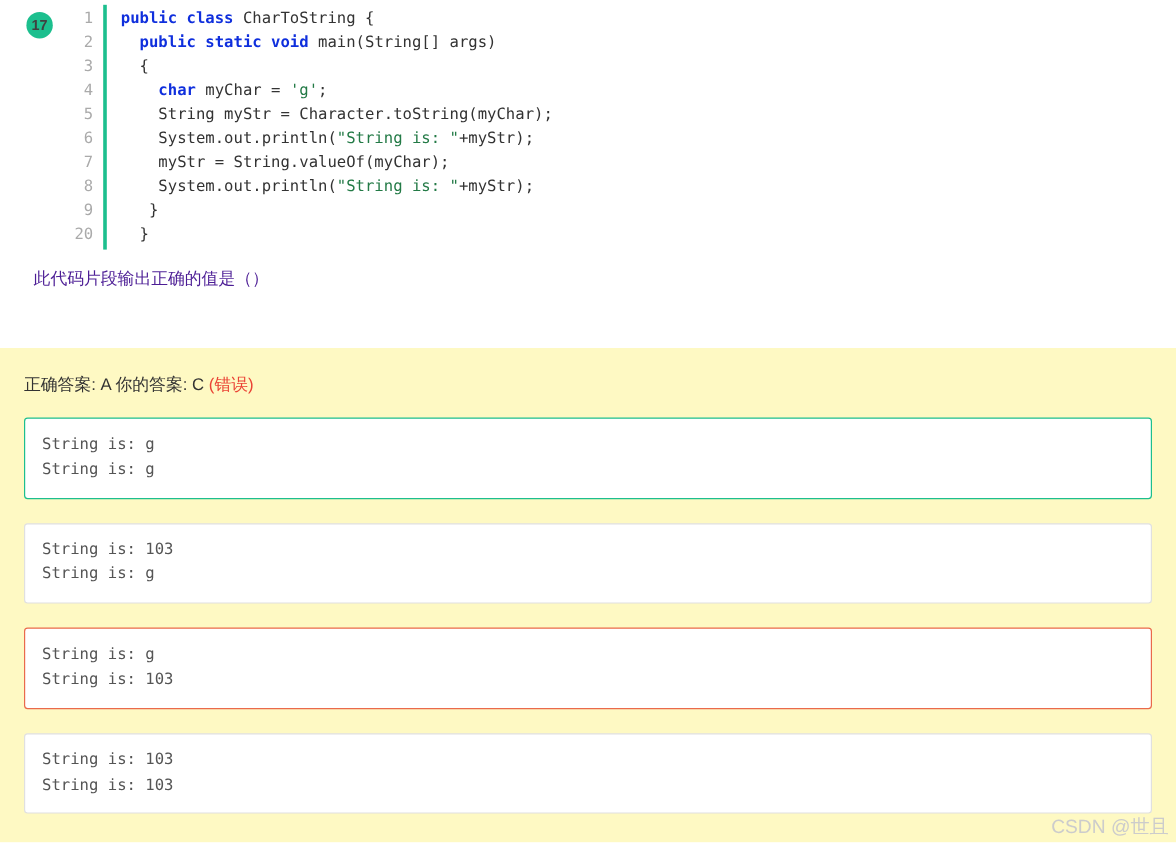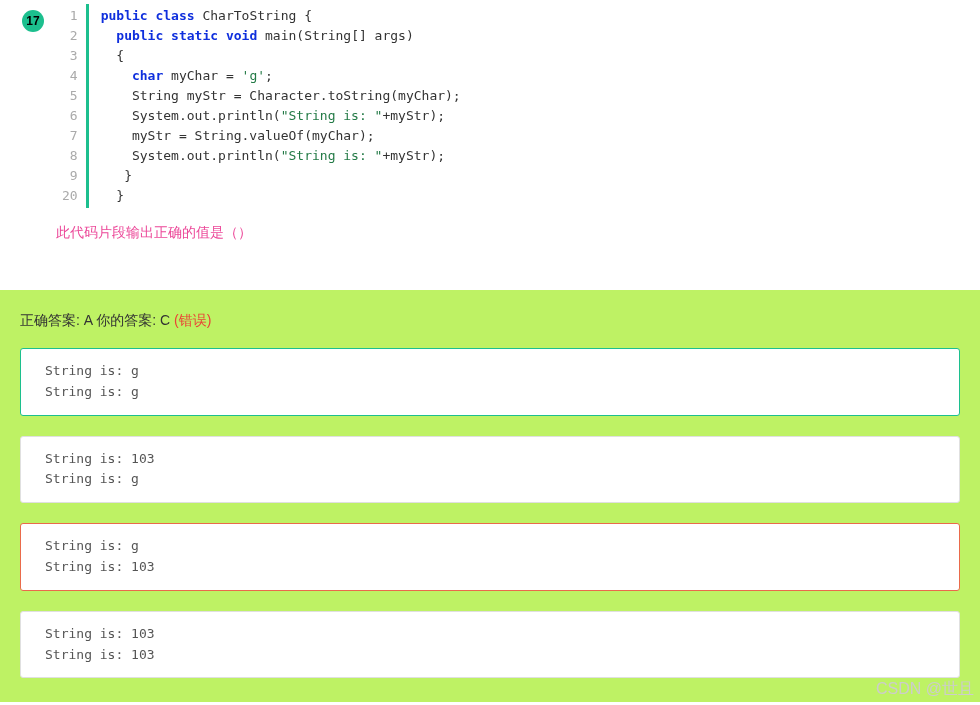--- a/index.html
+++ b/index.html
@@ -17,21 +17,21 @@
   .q-header {
     display: flex;
     align-items: flex-start;
     padding-top: 4px;
   }
   .q-num {
     width: 22px;
     height: 22px;
     border-radius: 50%;
     background: #1cbf8e;
-    color: #000000;
+    color: #404040;
     font-size: 12px;
     font-weight: 600;
     display: flex;
     align-items: center;
     justify-content: center;
     margin: 6px 0 0 22px;
     flex-shrink: 0;
   }
   .code-wrap {
     display: flex;
@@ -52,40 +52,40 @@
     border-left: 3px solid #1cbf8e;
     padding: 2px 0 2px 12px;
     font-family: Consolas, Monaco, monospace;
     font-size: 13px;
     line-height: 20px;
     white-space: pre;
   }
   .kw { color: #0f2fdd; font-weight: bold; }
   .str { color: #237a46; }
   .q-text {
-    padding: 16px 0 10px 56px;
+    padding: 16px 0 10px 28px;
     font-size: 14px;
-    color: #ec4899;
+    color: #4c1d95;
   }
   .answers-zone {
-    background: #bef264;
+    background: #fef9c3;
     padding: 22px 20px 24px 20px;
     margin-top: 18px;
   }
   .answer-status {
     font-size: 14px;
     color: #333;
     margin-bottom: 18px;
   }
   .wrong { color: #ea4335; }
   .option {
     background: #fff;
     border: 1px solid #e0e0e0;
     border-radius: 3px;
-    padding: 12px 24px;
+    padding: 12px 14px;
     font-family: Consolas, Monaco, monospace;
     font-size: 13px;
     color: #555;
     margin-bottom: 20px;
     white-space: pre;
     line-height: 1.6;
   }
   .option.correct { border-color: #1cbf8e; }
   .option.selected-wrong { border-color: #ea6a4b; }
   .option:last-child { margin-bottom: 0; }

